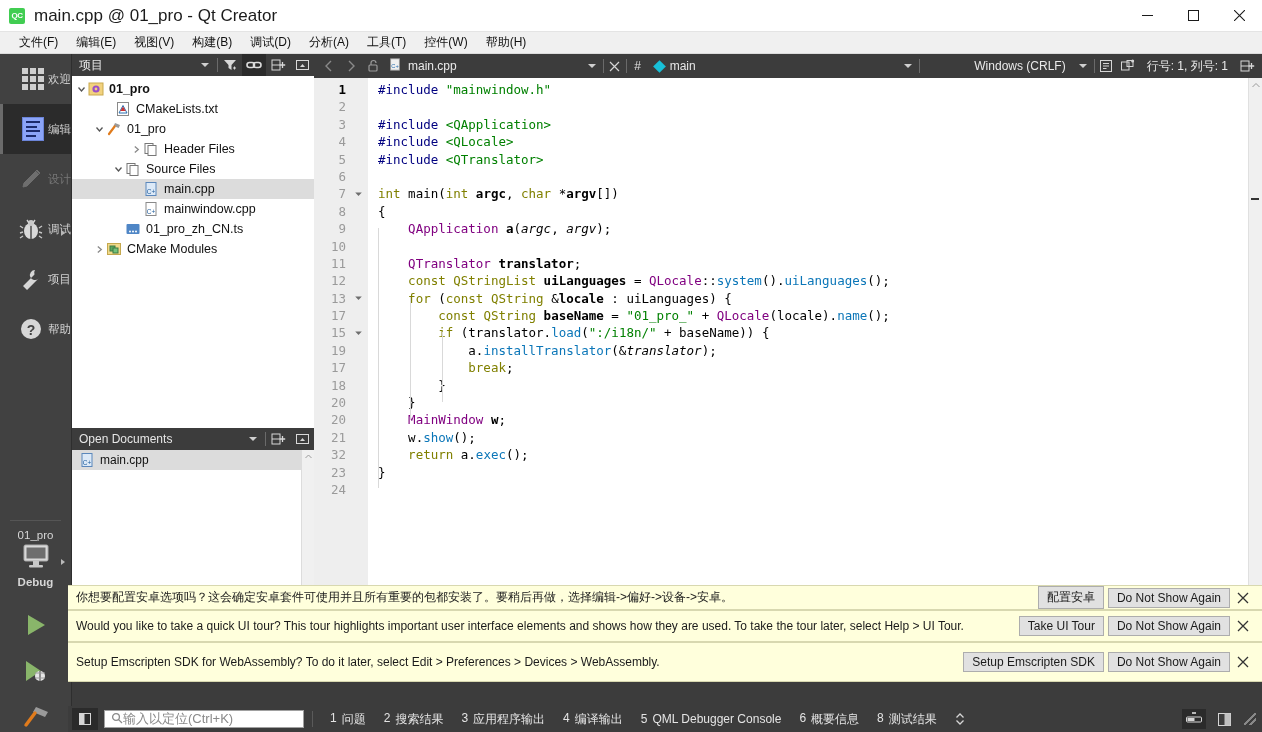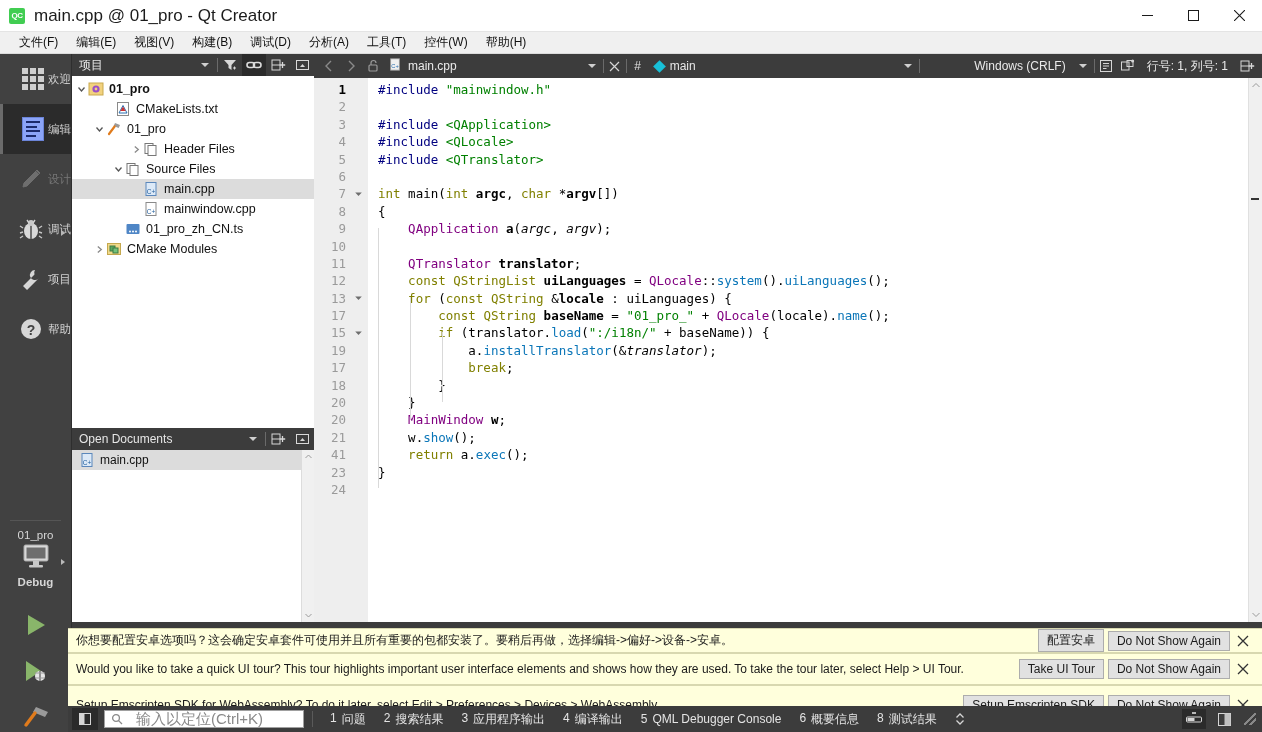--- a/index.html
+++ b/index.html
@@ -166,21 +166,21 @@
 
   .blockbar { position:absolute; background:#d9d9d9; width:1px; }
 
   
   .edscroll { position:absolute; right:0; top:24px; width:14px; height:544px; background:#f0f0f0; border-left:1px solid #e0e0e0; }
   .edscroll .up,.edscroll .dn { height:14px; display:flex;align-items:center;justify-content:center;color:#9a9a9a;font-size:8px; }
   .edscroll .dn { position:absolute;bottom:0;left:0;right:0; }
   .edmark { position:absolute; right:3px; top:120px; width:8px; height:2px; background:#333; }
 
   
-  .infobars { position:absolute; left:68px; top:628px; width:1194px; height:90px; }
+  .infobars { position:absolute; left:68px; top:585px; width:1194px; height:90px; }
   .infobar {
     background:#ffffdc; border:1px solid #d8d8b0; border-left:none; border-right:none;
     display:flex; align-items:center; padding:0 6px 0 8px; color:#1b1b1b;
     font-size:12px;
   }
   .ib1 { height:25px; }
   .ib2 { height:32px; }
   .ib3 { height:40px; }
   .ibtext { flex:1; line-height:15px; padding-right:8px; }
   .ibbtn {
@@ -191,22 +191,22 @@
   .ibclose { width:26px; display:flex; align-items:center; justify-content:center; color:#333; }
 
   
   .statusbar {
     position:absolute; left:68px; top:706px; width:1194px; height:26px;
     background:#3c3c3c; display:flex; align-items:center; padding-left:4px;
   }
   .sbtoggle { width:26px; height:22px; background:#2b2b2b; display:flex; align-items:center; justify-content:center; }
   .locator {
     width:200px; height:18px; background:#ffffff; border:1px solid #a0a0a0;
-    display:flex; align-items:center; padding-left:6px; gap:13px; margin-left:6px;
-    color:#8a8a8a; font-size:15px;
+    display:flex; align-items:center; padding-left:6px; gap:0; margin-left:6px;
+    color:#8a8a8a; font-size:13px;
   }
   .sbsep { width:1px; height:16px; background:#5a5a5a; margin:0 8px; }
   .sbitem { display:flex; gap:5px; color:#e4e4e4; font-size:12px; padding:0 9px; white-space:nowrap; }
   .sbitem .num { color:#e4e4e4; }
   .sbspacer { flex:1; }
   .sbright { display:flex; align-items:center; gap:6px; padding-right:6px; }
   .sbbox { width:24px; height:20px; display:flex; align-items:center; justify-content:center; }
   .sbbox.on { background:#2b2b2b; }
   .resizer { width:12px; height:12px; margin-left:2px;
     background:
@@ -680,21 +680,21 @@
               <svg width="9" height="9" viewBox="0 0 9 9">
                 <path d="M1.2 2.4 L4.5 6 L7.8 2.4" fill="#6e6e6e"></path>
               </svg>
             </span></div>
           <div class="gline">19</div>
           <div class="gline">17</div>
           <div class="gline">18</div>
           <div class="gline">20</div>
           <div class="gline">20</div>
           <div class="gline">21</div>
-          <div class="gline">41</div>
+          <div class="gline">32</div>
           <div class="gline">23</div>
           <div class="gline">24</div>
         </div>
       <div class="code" id="codebody">
 
         <div class="blockbar" style="left:10px;  top:150px; height:260px;"></div>
         <div class="blockbar" style="left:42px;  top:219px; height:123px;"></div>
         <div class="blockbar" style="left:74px;  top:254px; height:70px;"></div>
       <div class="cline"><span class="t-pre">#include </span><span class="t-str">"mainwindow.h"</span></div>
           <div class="cline">&nbsp;</div>

